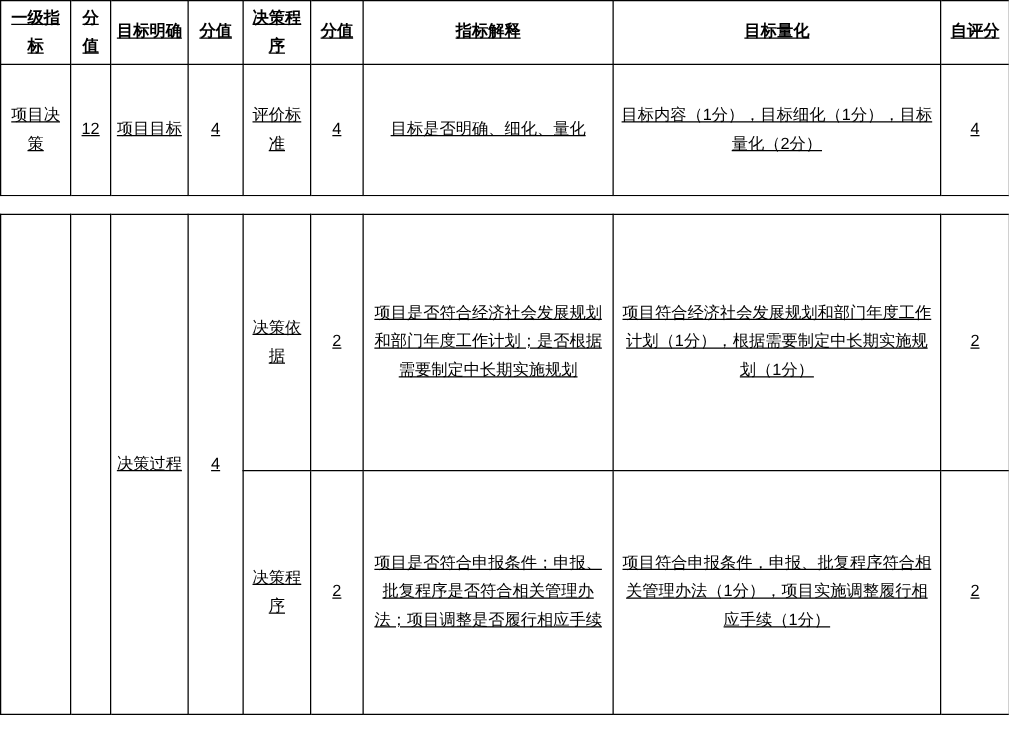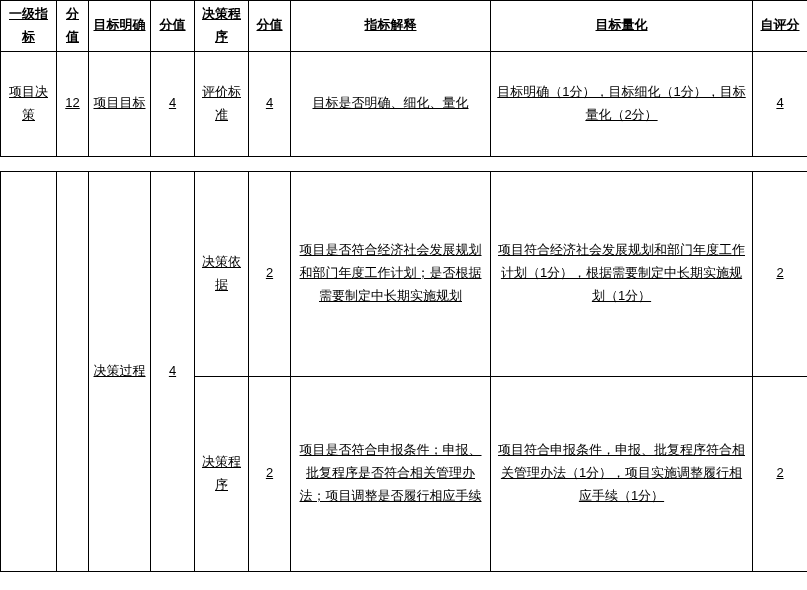--- a/index.html
+++ b/index.html
@@ -87,21 +87,21 @@
         <td class="hdr">自评分</td>
       </tr>
       <tr>
         <td class="tall">项目决策</td>
         <td>12</td>
         <td>项目目标</td>
         <td>4</td>
         <td>评价标准</td>
         <td>4</td>
         <td class="explain">目标是否明确、细化、量化</td>
-        <td class="criteria">目标明确（1分），目标细化（1分），目标量化（2分）</td>
+        <td class="criteria">目标内容（1分），目标细化（1分），目标量化（2分）</td>
         <td>4</td>
       </tr>
     </tbody>
   </table>
 
   <div class="spacer"></div>
 
   <table class="grid">
     <colgroup>
       <col style="width:56px">

